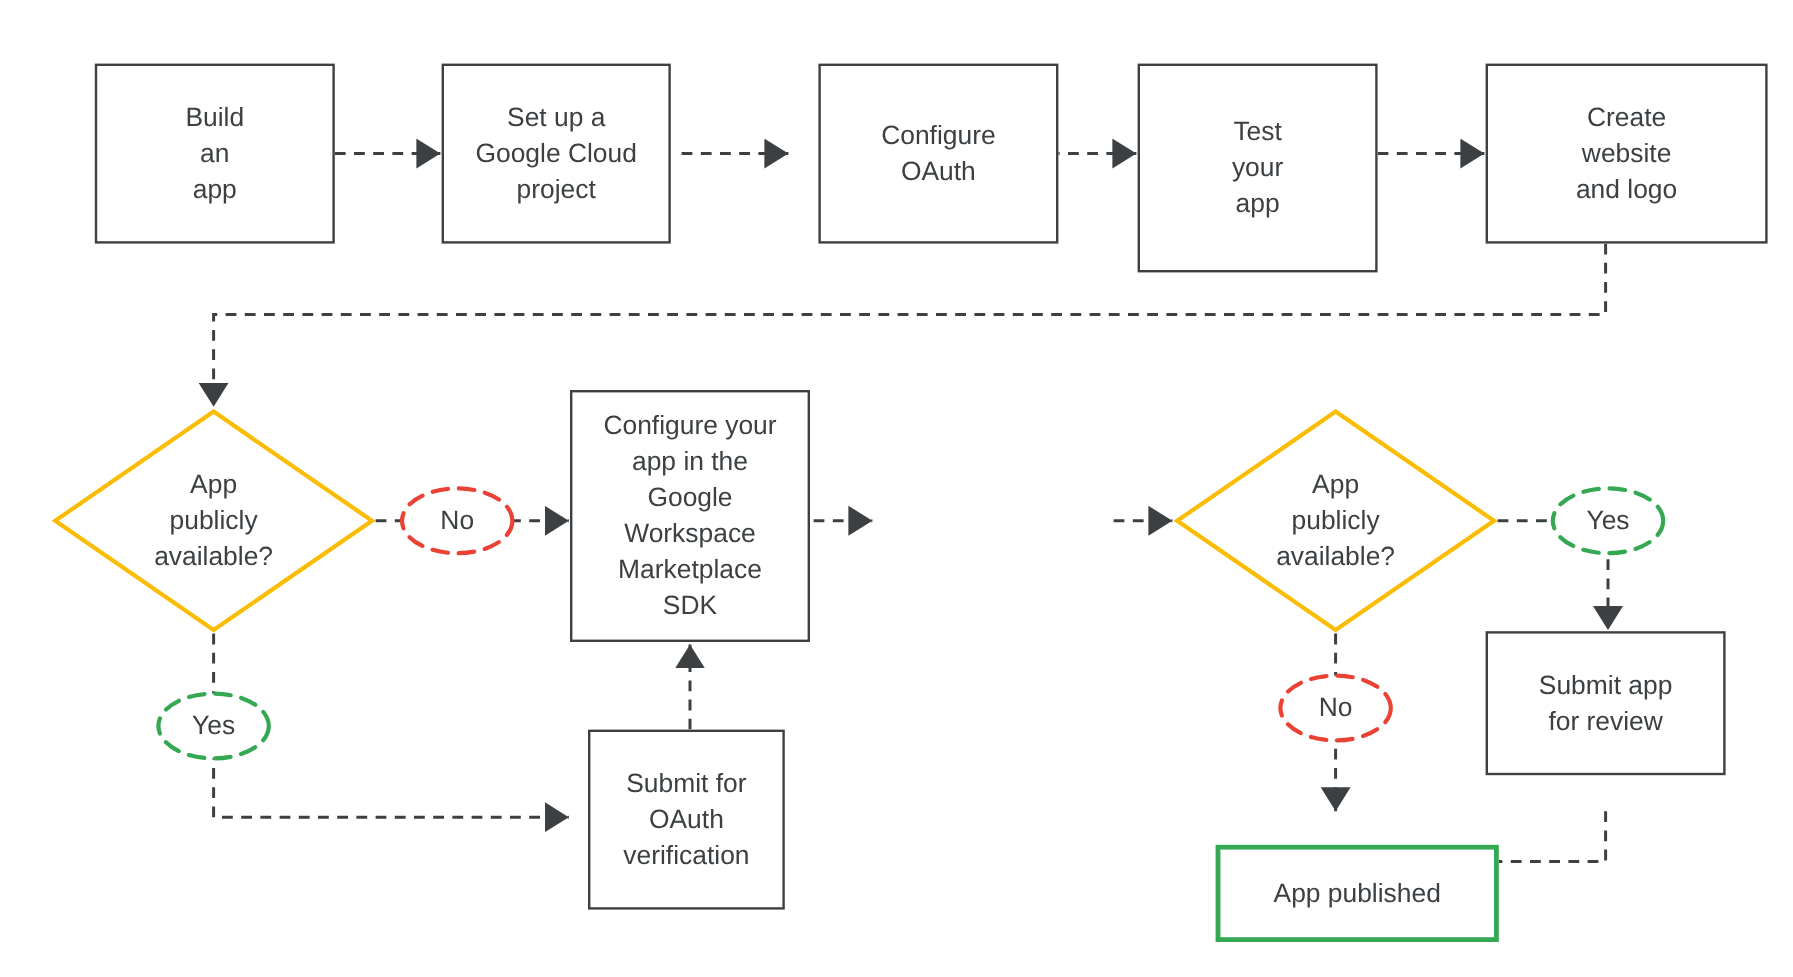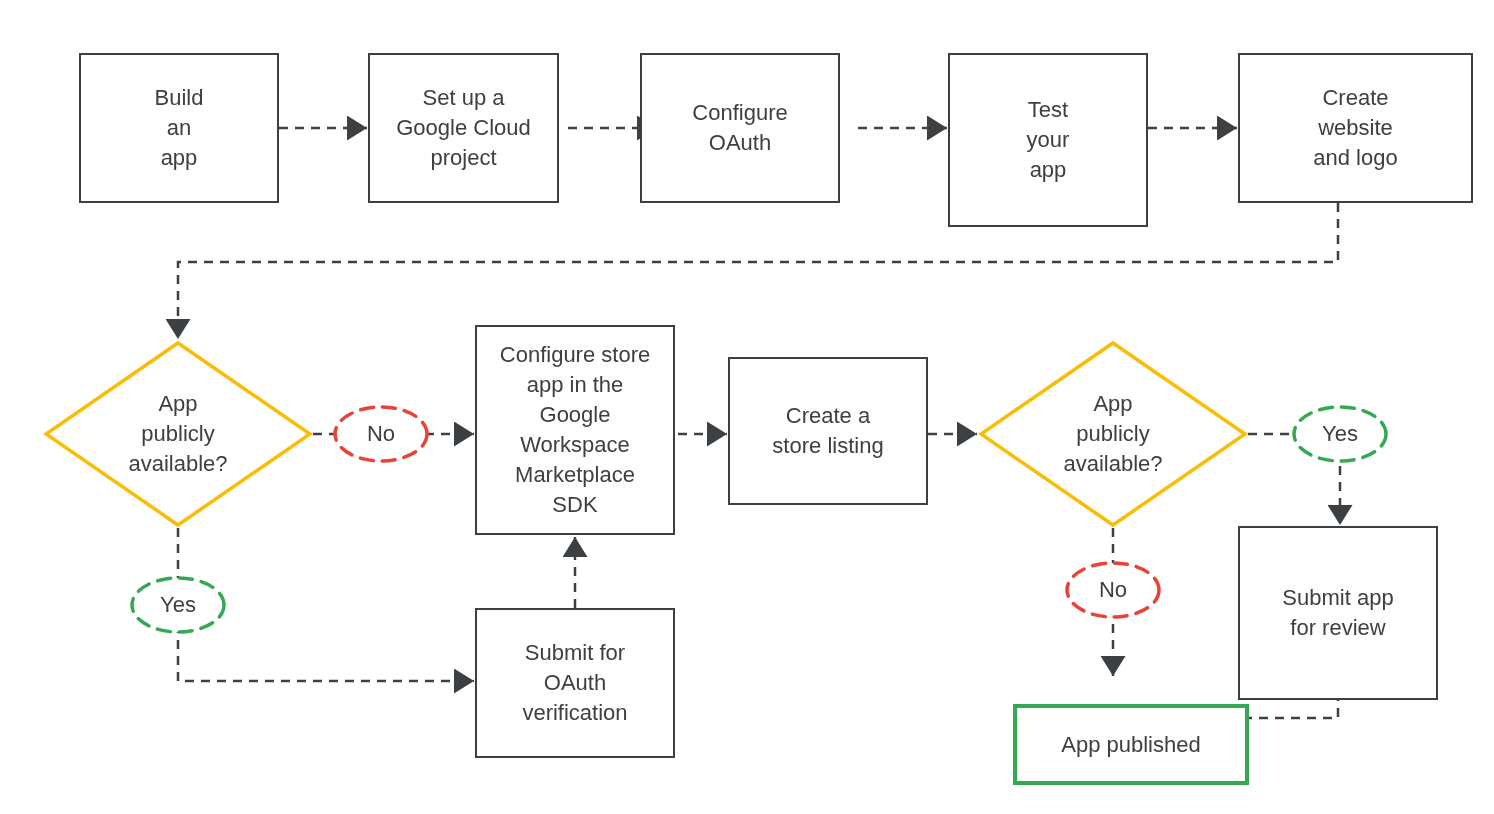--- a/index.html
+++ b/index.html
@@ -69,21 +69,21 @@
   <div class="node box" style="left:79px;top:53px;width:200px;height:150px">
     <span class="label">Build
 an
 app</span>
   </div>
   <div class="node box" style="left:368px;top:53px;width:191px;height:150px">
     <span class="label">Set up a
 Google Cloud
 project</span>
   </div>
-  <div class="node box" style="left:640px;top:53px;width:200px;height:150px">
+  <div class="node box" style="left:682px;top:53px;width:200px;height:150px">
     <span class="label">Configure
 OAuth</span>
   </div>
   <div class="node box" style="left:948px;top:53px;width:200px;height:174px">
     <span class="label">Test
 your
 app</span>
   </div>
   <div class="node box" style="left:1238px;top:53px;width:235px;height:150px">
     <span class="label">Create
@@ -107,30 +107,26 @@
     <span class="label">No</span>
   </div>
   <div class="node oval yes" style="left:128px;top:574px;width:100px;height:62px">
     <svg viewBox="0 0 100 62">
       <ellipse cx="50" cy="31" rx="46" ry="27"></ellipse>
     </svg>
     <span class="label">Yes</span>
   </div>
 
   <div class="node box" style="left:475px;top:325px;width:200px;height:210px">
-    <span class="label">Configure store
+    <span class="label">Configure your
 app in the
 Google
 Workspace
 Marketplace
 SDK</span>
-  </div>
-  <div class="node box" style="left:728px;top:357px;width:200px;height:148px">
-    <span class="label">Create a
-store listing</span>
   </div>
 
   <div class="node diamond" style="left:978px;top:340px;width:270px;height:188px">
     <svg viewBox="0 0 270 188" preserveAspectRatio="none">
       <polygon points="135,3 267,94 135,185 3,94"></polygon>
     </svg>
     <span class="label">App
 publicly
 available?</span>
   </div>
@@ -141,26 +137,26 @@
     </svg>
     <span class="label">Yes</span>
   </div>
   <div class="node oval no" style="left:1063px;top:559px;width:100px;height:62px">
     <svg viewBox="0 0 100 62">
       <ellipse cx="50" cy="31" rx="46" ry="27"></ellipse>
     </svg>
     <span class="label">No</span>
   </div>
 
-  <div class="node box" style="left:475px;top:608px;width:200px;height:150px">
+  <div class="node box" style="left:490px;top:608px;width:164px;height:150px">
     <span class="label">Submit for
 OAuth
 verification</span>
   </div>
-  <div class="node box" style="left:1238px;top:526px;width:200px;height:174px">
+  <div class="node box" style="left:1238px;top:526px;width:200px;height:120px">
     <span class="label">Submit app
 for review</span>
   </div>
   <div class="node box published" style="left:1013px;top:704px;width:236px;height:81px">
     <span class="label">App published</span>
   </div>
 
 </div>
 
 </body></html>

